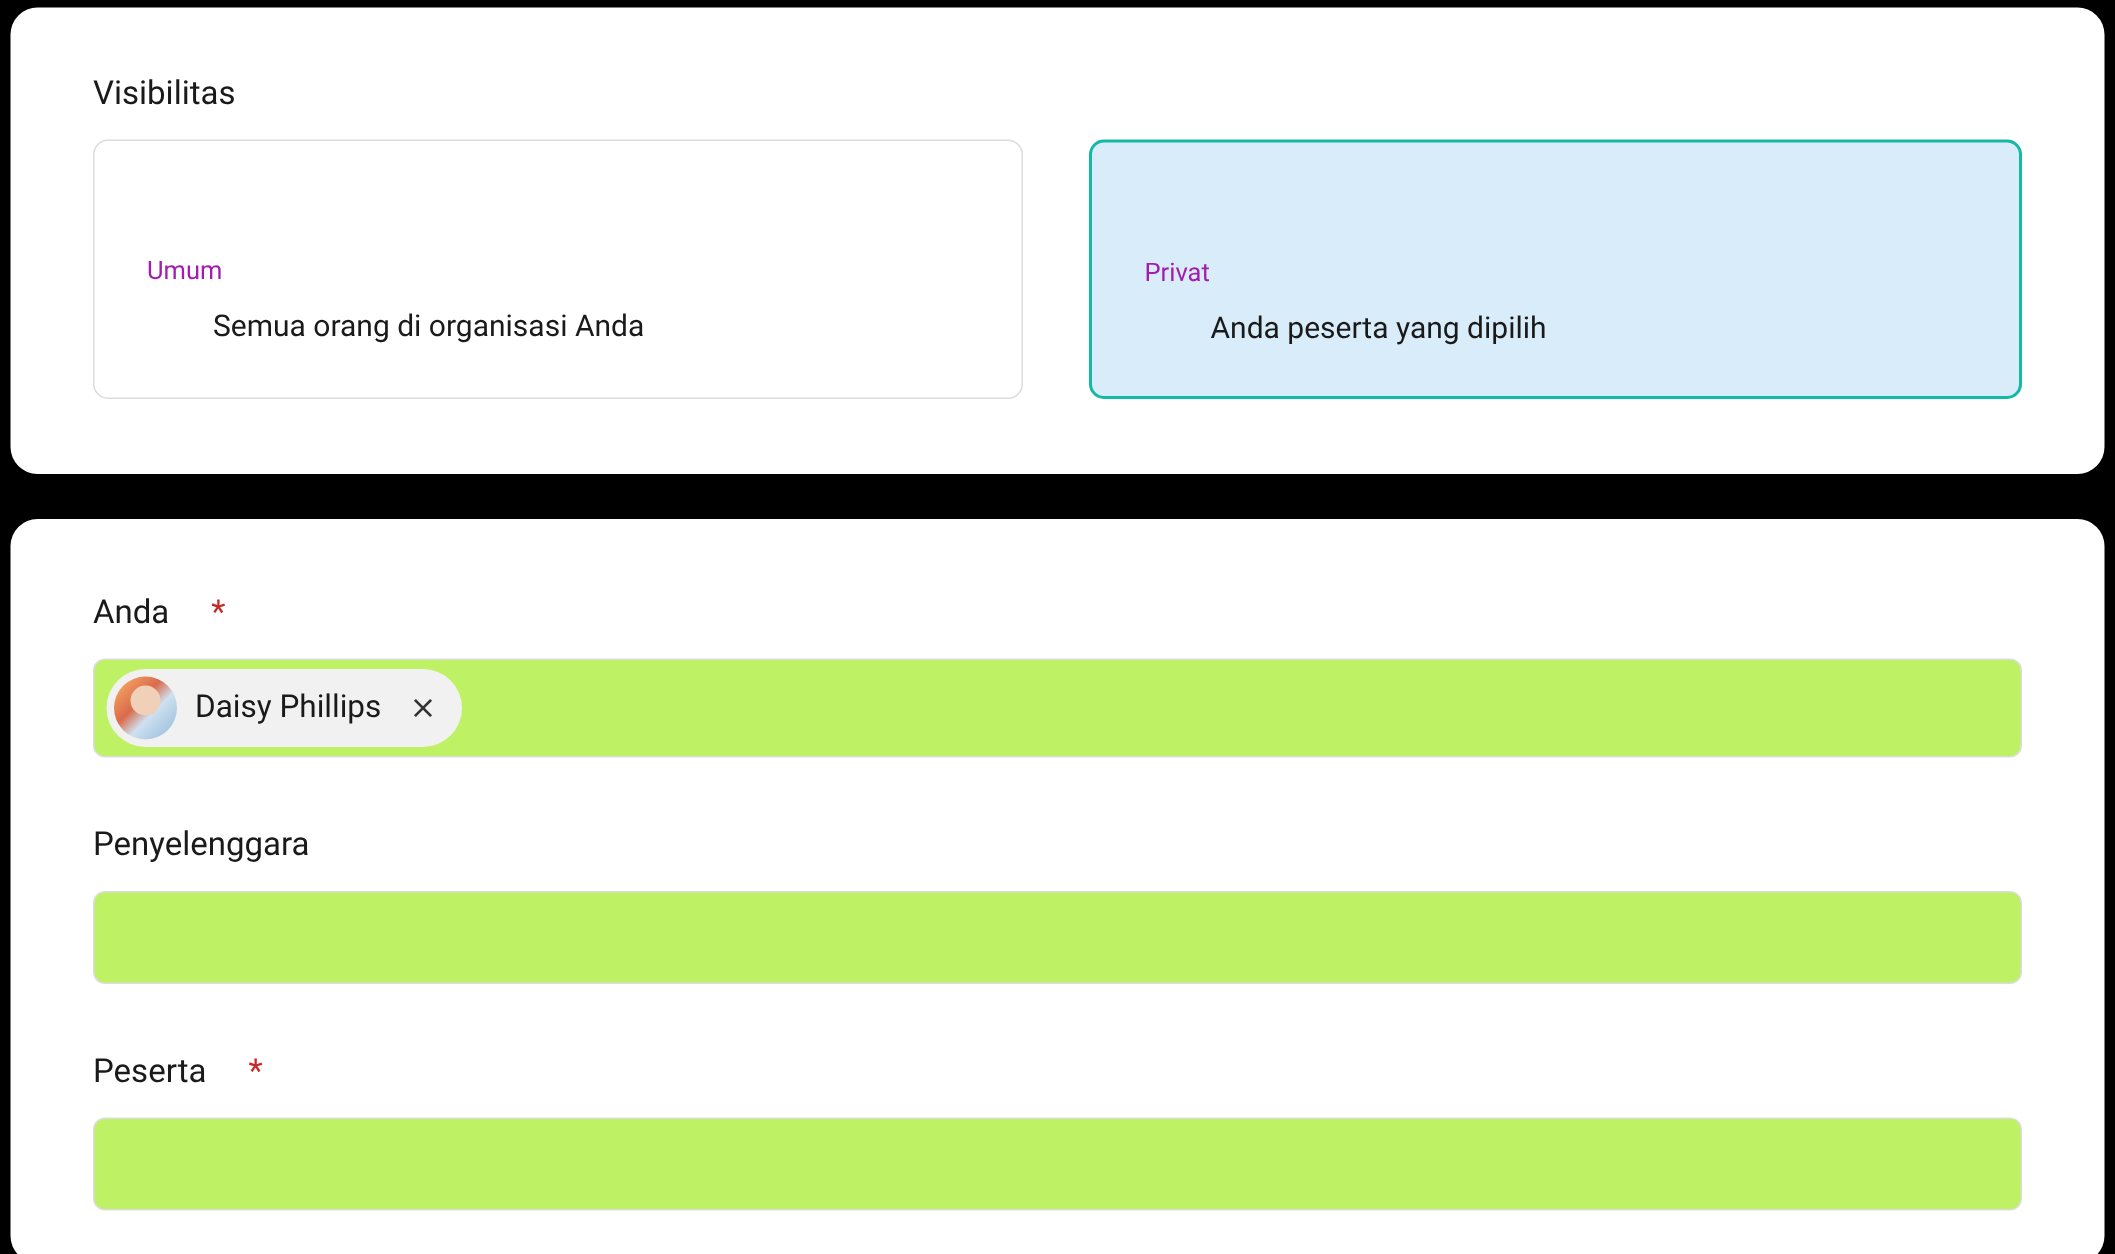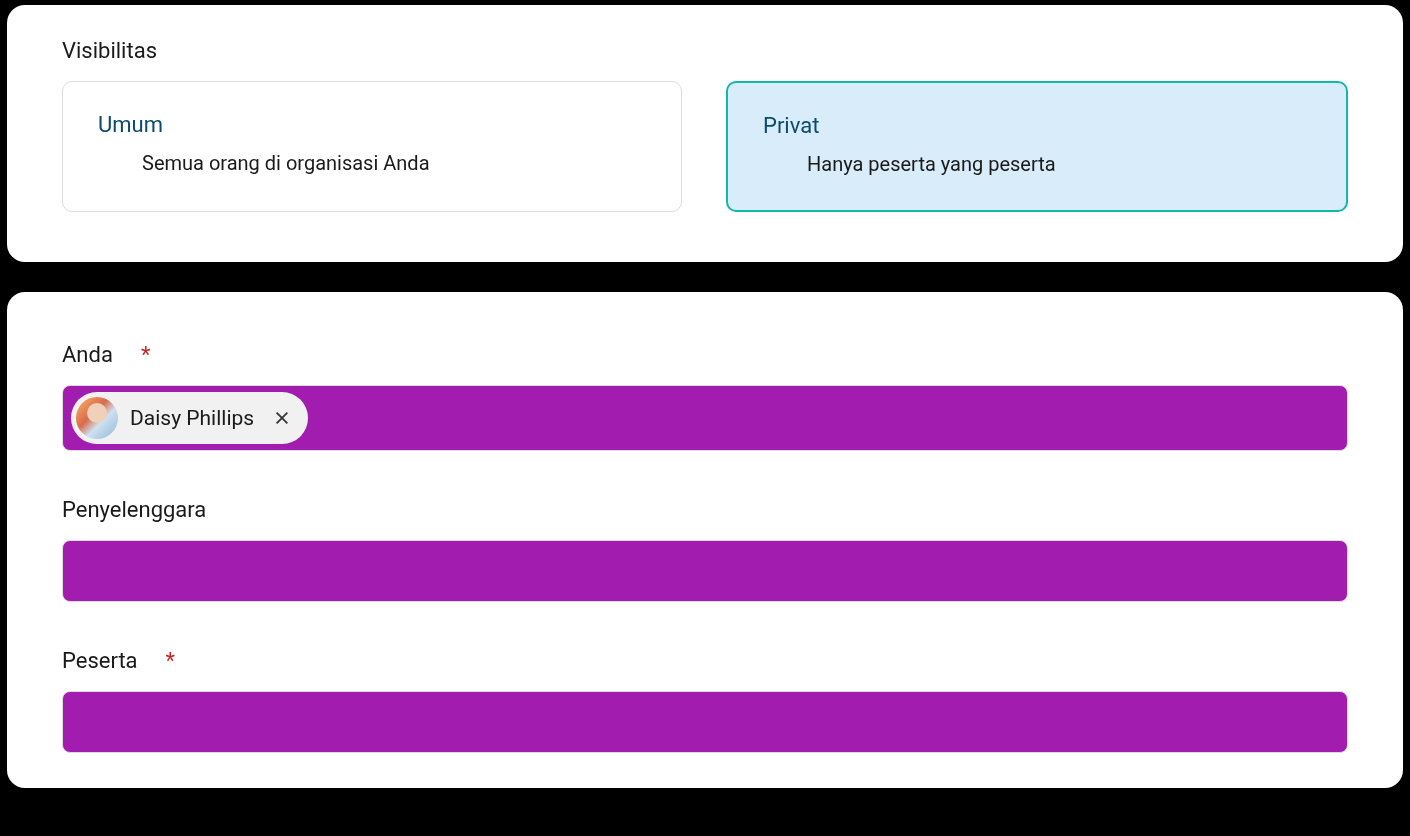--- a/index.html
+++ b/index.html
@@ -12,21 +12,21 @@
       color: #1a1a1a;
     }
     .panel {
       background: #fff;
       border-radius: 18px;
       padding: 50px 55px;
       margin: 0 7px;
     }
     .panel-top {
       margin-top: 5px;
-      padding-top: 33px;
+      padding-top: 45px;
       padding-bottom: 50px;
     }
     .panel-bottom {
       margin-top: 30px;
       padding-top: 50px;
       padding-bottom: 35px;
     }
     .section-label {
       font-size: 22px;
       font-weight: 400;
@@ -53,41 +53,42 @@
       border-radius: 10px;
       padding: 30px 35px 34px 35px;
       cursor: pointer;
       background: #fff;
     }
     .option-card.selected {
       border: 2px solid #14b8a6;
       background: #d9ecfa;
     }
     .option-title {
-      font-size: 22px;
+      font-size: 17px;
       font-weight: 400;
       margin-bottom: 14px;
-      color: #0c4a6e;
+      color: #a21caf;
+      margin-top: 47px;
     }
     .option-desc {
       font-size: 20px;
       font-weight: 400;
       color: #1a1a1a;
       margin-left: 44px;
     }
     .input-box {
       width: 100%;
       border: 1.5px solid #dcdcdc;
       border-radius: 8px;
       min-height: 62px;
       padding: 6px 8px;
       display: flex;
       align-items: center;
       gap: 8px;
-      background: #a21caf;
+      background: #bef264;
     }
     .chip {
       display: inline-flex;
       align-items: center;
       background: #f1f1f1;
       border-radius: 999px;
       padding: 5px 16px 5px 5px;
       gap: 12px;
     }
     .avatar {
@@ -152,21 +153,21 @@
   <div class="section-label">
     <span>Visibilitas</span>
   </div>
   <div class="option-row">
     <div class="option-card">
       <div class="option-title">Umum</div>
       <div class="option-desc">Semua orang di organisasi Anda</div>
     </div>
     <div class="option-card selected">
       <div class="option-title">Privat</div>
-      <div class="option-desc">Hanya peserta yang peserta</div>
+      <div class="option-desc">Anda peserta yang dipilih</div>
     </div>
   </div>
 </div>
 
 <div class="panel panel-bottom">
 
   <div class="field-block">
     <div class="section-label">
       <span>Anda</span>
       <span class="required">*</span>

